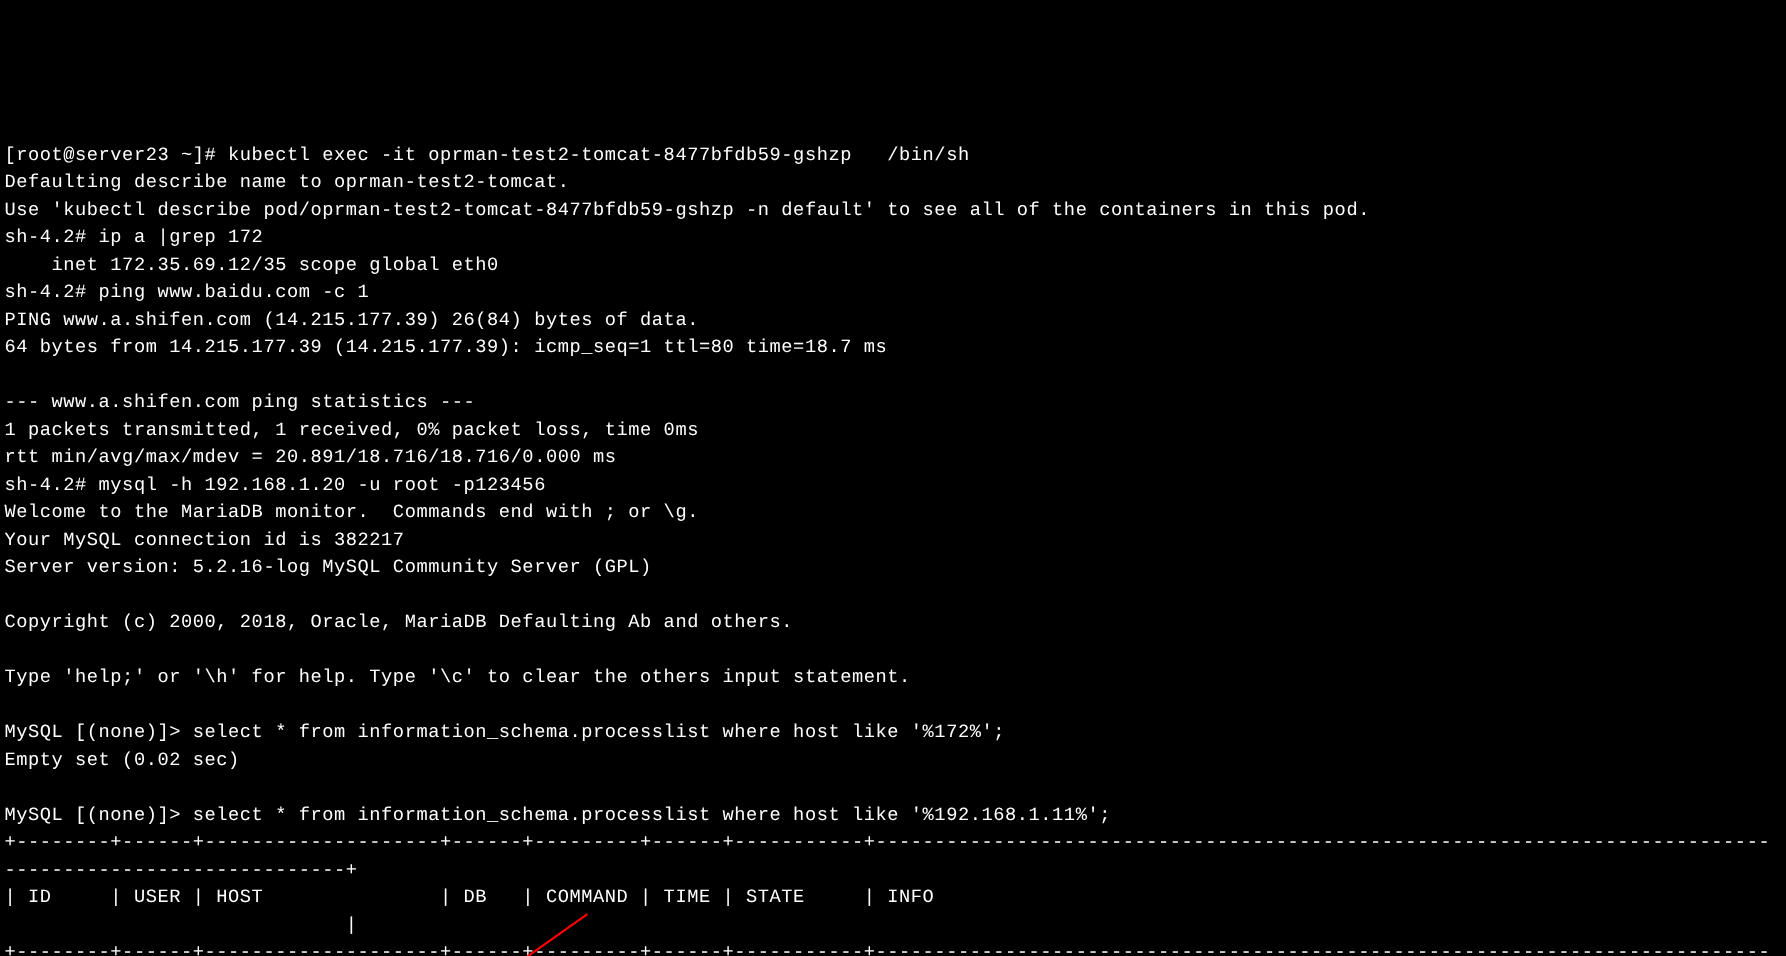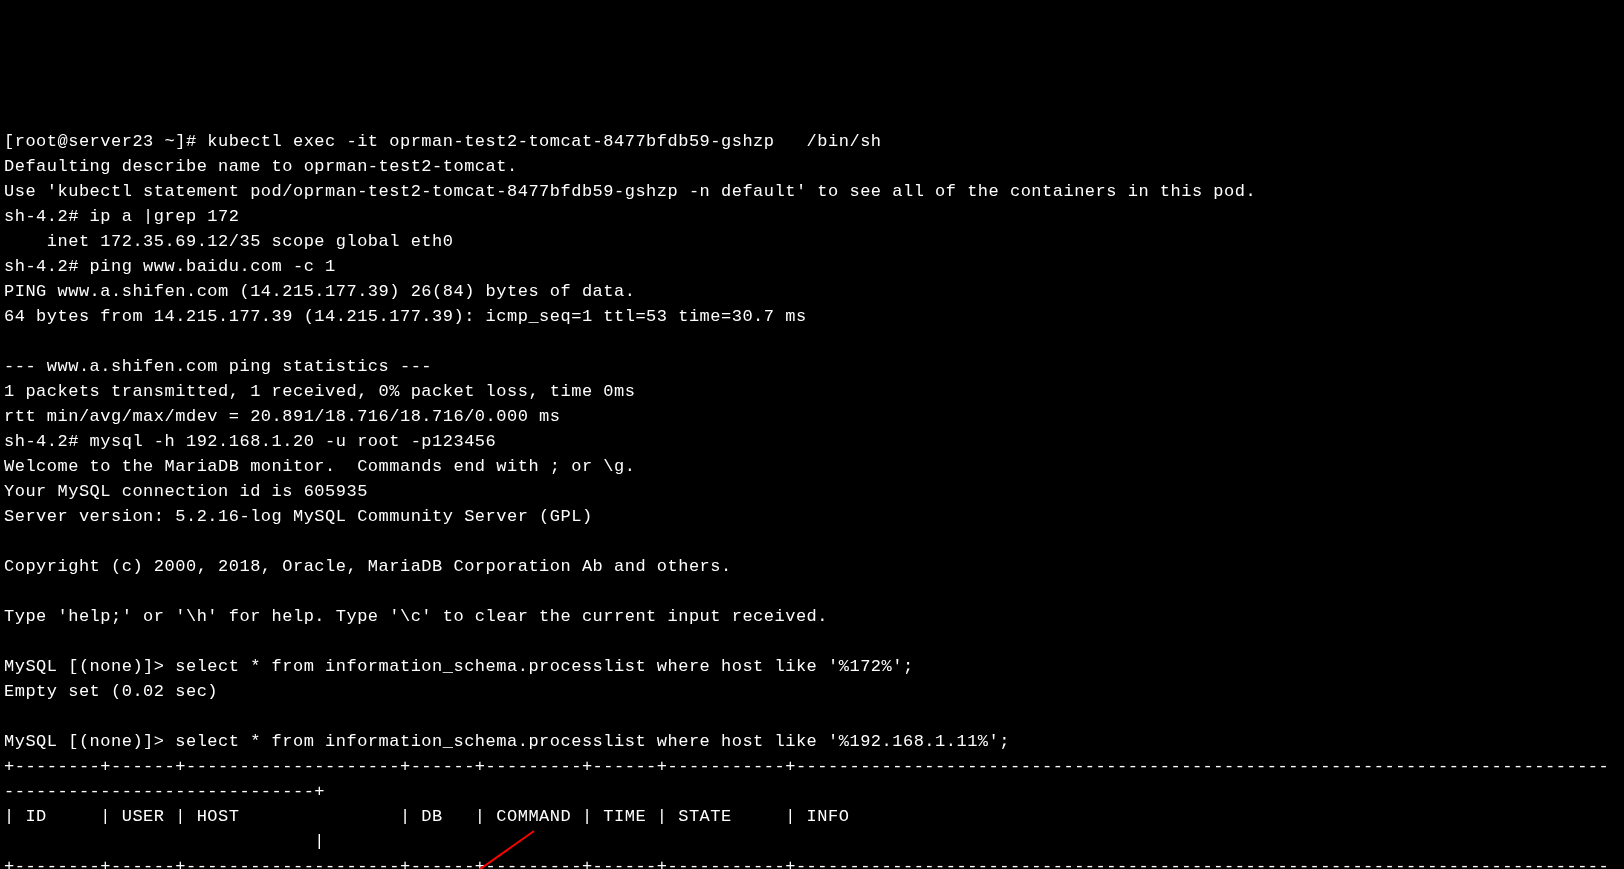--- a/index.html
+++ b/index.html
@@ -28,38 +28,38 @@
   }
 </style>
 </head>
 <body>
 
 
 
 <div class="terminal">
 <span>[root@server23 ~]# kubectl exec -it oprman-test2-tomcat-8477bfdb59-gshzp   /bin/sh</span>
 <span>Defaulting describe name to oprman-test2-tomcat.</span>
-<span>Use 'kubectl statement pod/oprman-test2-tomcat-8477bfdb59-gshzp -n default' to see all of the containers in this pod.</span>
+<span>Use 'kubectl describe pod/oprman-test2-tomcat-8477bfdb59-gshzp -n default' to see all of the containers in this pod.</span>
 <span>sh-4.2# ip a |grep 172</span>
 <span>    inet 172.35.69.12/35 scope global eth0</span>
 <span>sh-4.2# ping www.baidu.com -c 1</span>
 <span>PING www.a.shifen.com (14.215.177.39) 26(84) bytes of data.</span>
-<span>64 bytes from 14.215.177.39 (14.215.177.39): icmp_seq=1 ttl=53 time=30.7 ms</span>
+<span>64 bytes from 14.215.177.39 (14.215.177.39): icmp_seq=1 ttl=80 time=18.7 ms</span>
 <span></span>
 <span>--- www.a.shifen.com ping statistics ---</span>
 <span>1 packets transmitted, 1 received, 0% packet loss, time 0ms</span>
 <span>rtt min/avg/max/mdev = 20.891/18.716/18.716/0.000 ms</span>
 <span>sh-4.2# mysql -h 192.168.1.20 -u root -p123456</span>
 <span>Welcome to the MariaDB monitor.  Commands end with ; or \g.</span>
-<span>Your MySQL connection id is 605935</span>
+<span>Your MySQL connection id is 382217</span>
 <span>Server version: 5.2.16-log MySQL Community Server (GPL)</span>
 <span></span>
-<span>Copyright (c) 2000, 2018, Oracle, MariaDB Corporation Ab and others.</span>
+<span>Copyright (c) 2000, 2018, Oracle, MariaDB Defaulting Ab and others.</span>
 <span></span>
-<span>Type 'help;' or '\h' for help. Type '\c' to clear the current input received.</span>
+<span>Type 'help;' or '\h' for help. Type '\c' to clear the others input statement.</span>
 <span></span>
 <span>MySQL [(none)]&gt; select * from information_schema.processlist where host like '%172%';</span>
 <span>Empty set (0.02 sec)</span>
 <span></span>
 <span>MySQL [(none)]&gt; select * from information_schema.processlist where host like '%192.168.1.11%';</span>
 <span>+--------+------+--------------------+------+---------+------+-----------+----------------------------------------------------------------------------</span>
 <span>-----------------------------+</span>
 <span>| ID     | USER | HOST               | DB   | COMMAND | TIME | STATE     | INFO</span>
 <span>                             |</span>
 <span>+--------+------+--------------------+------+---------+------+-----------+----------------------------------------------------------------------------</span>

